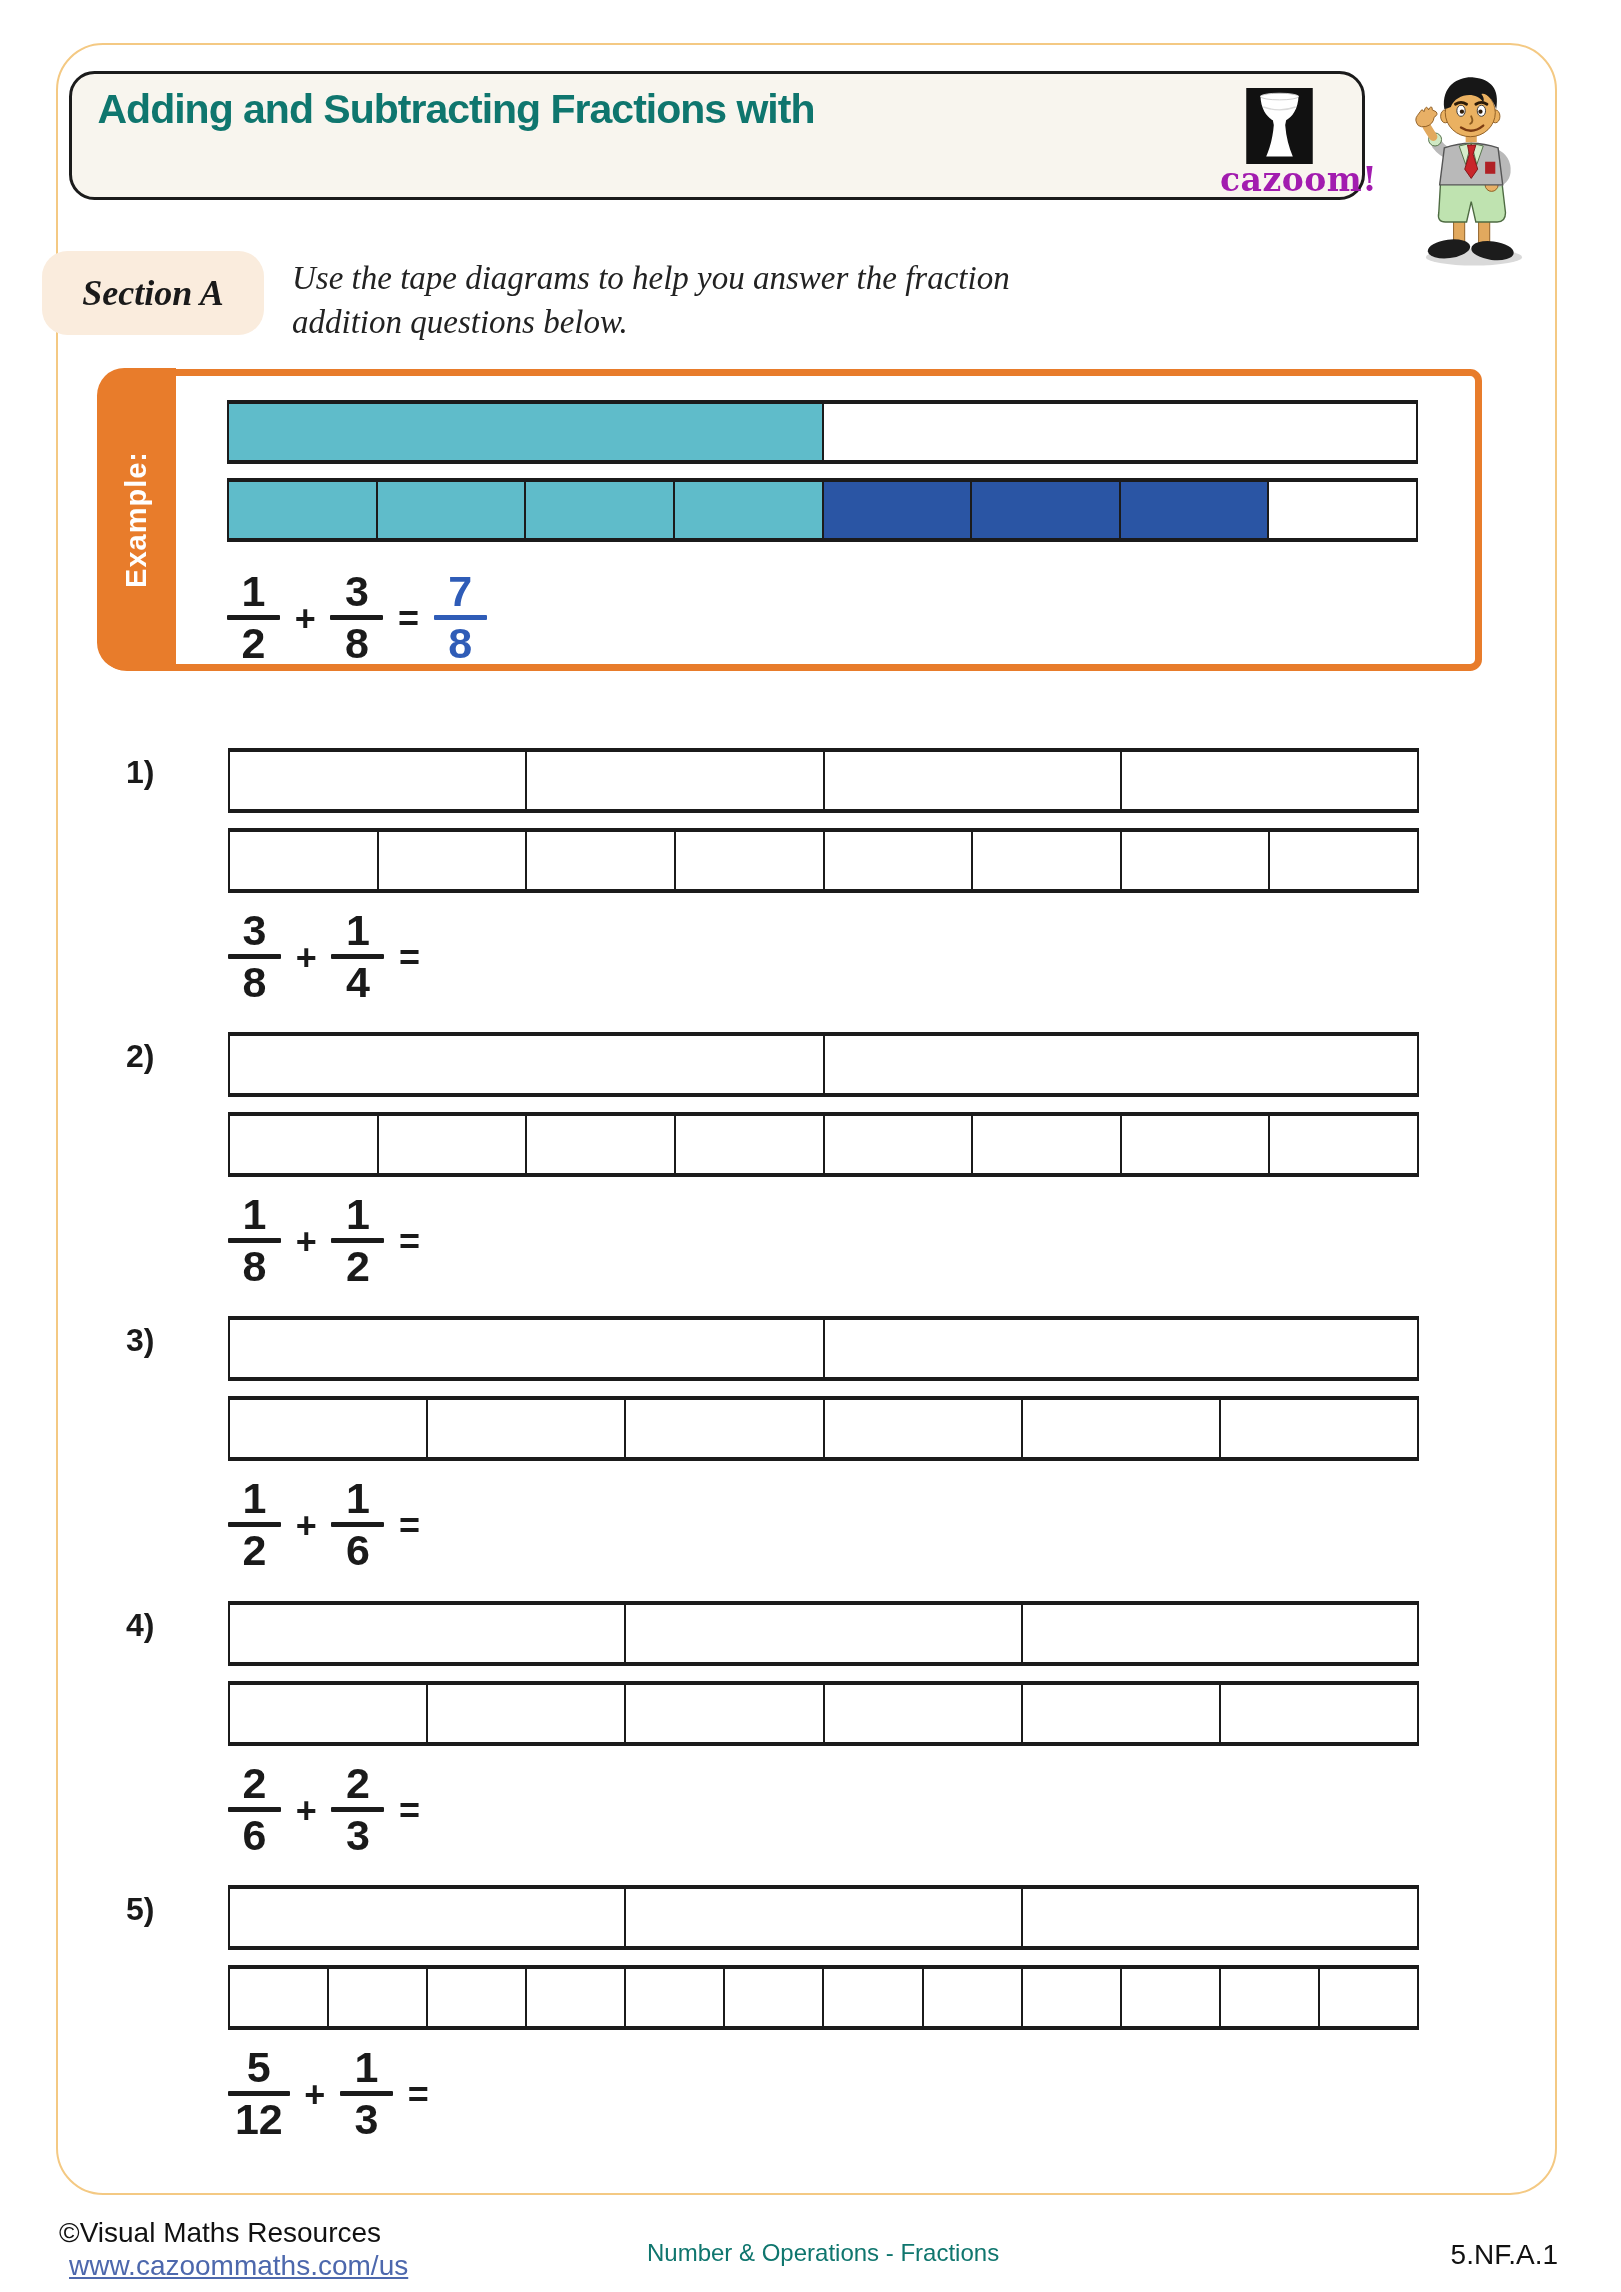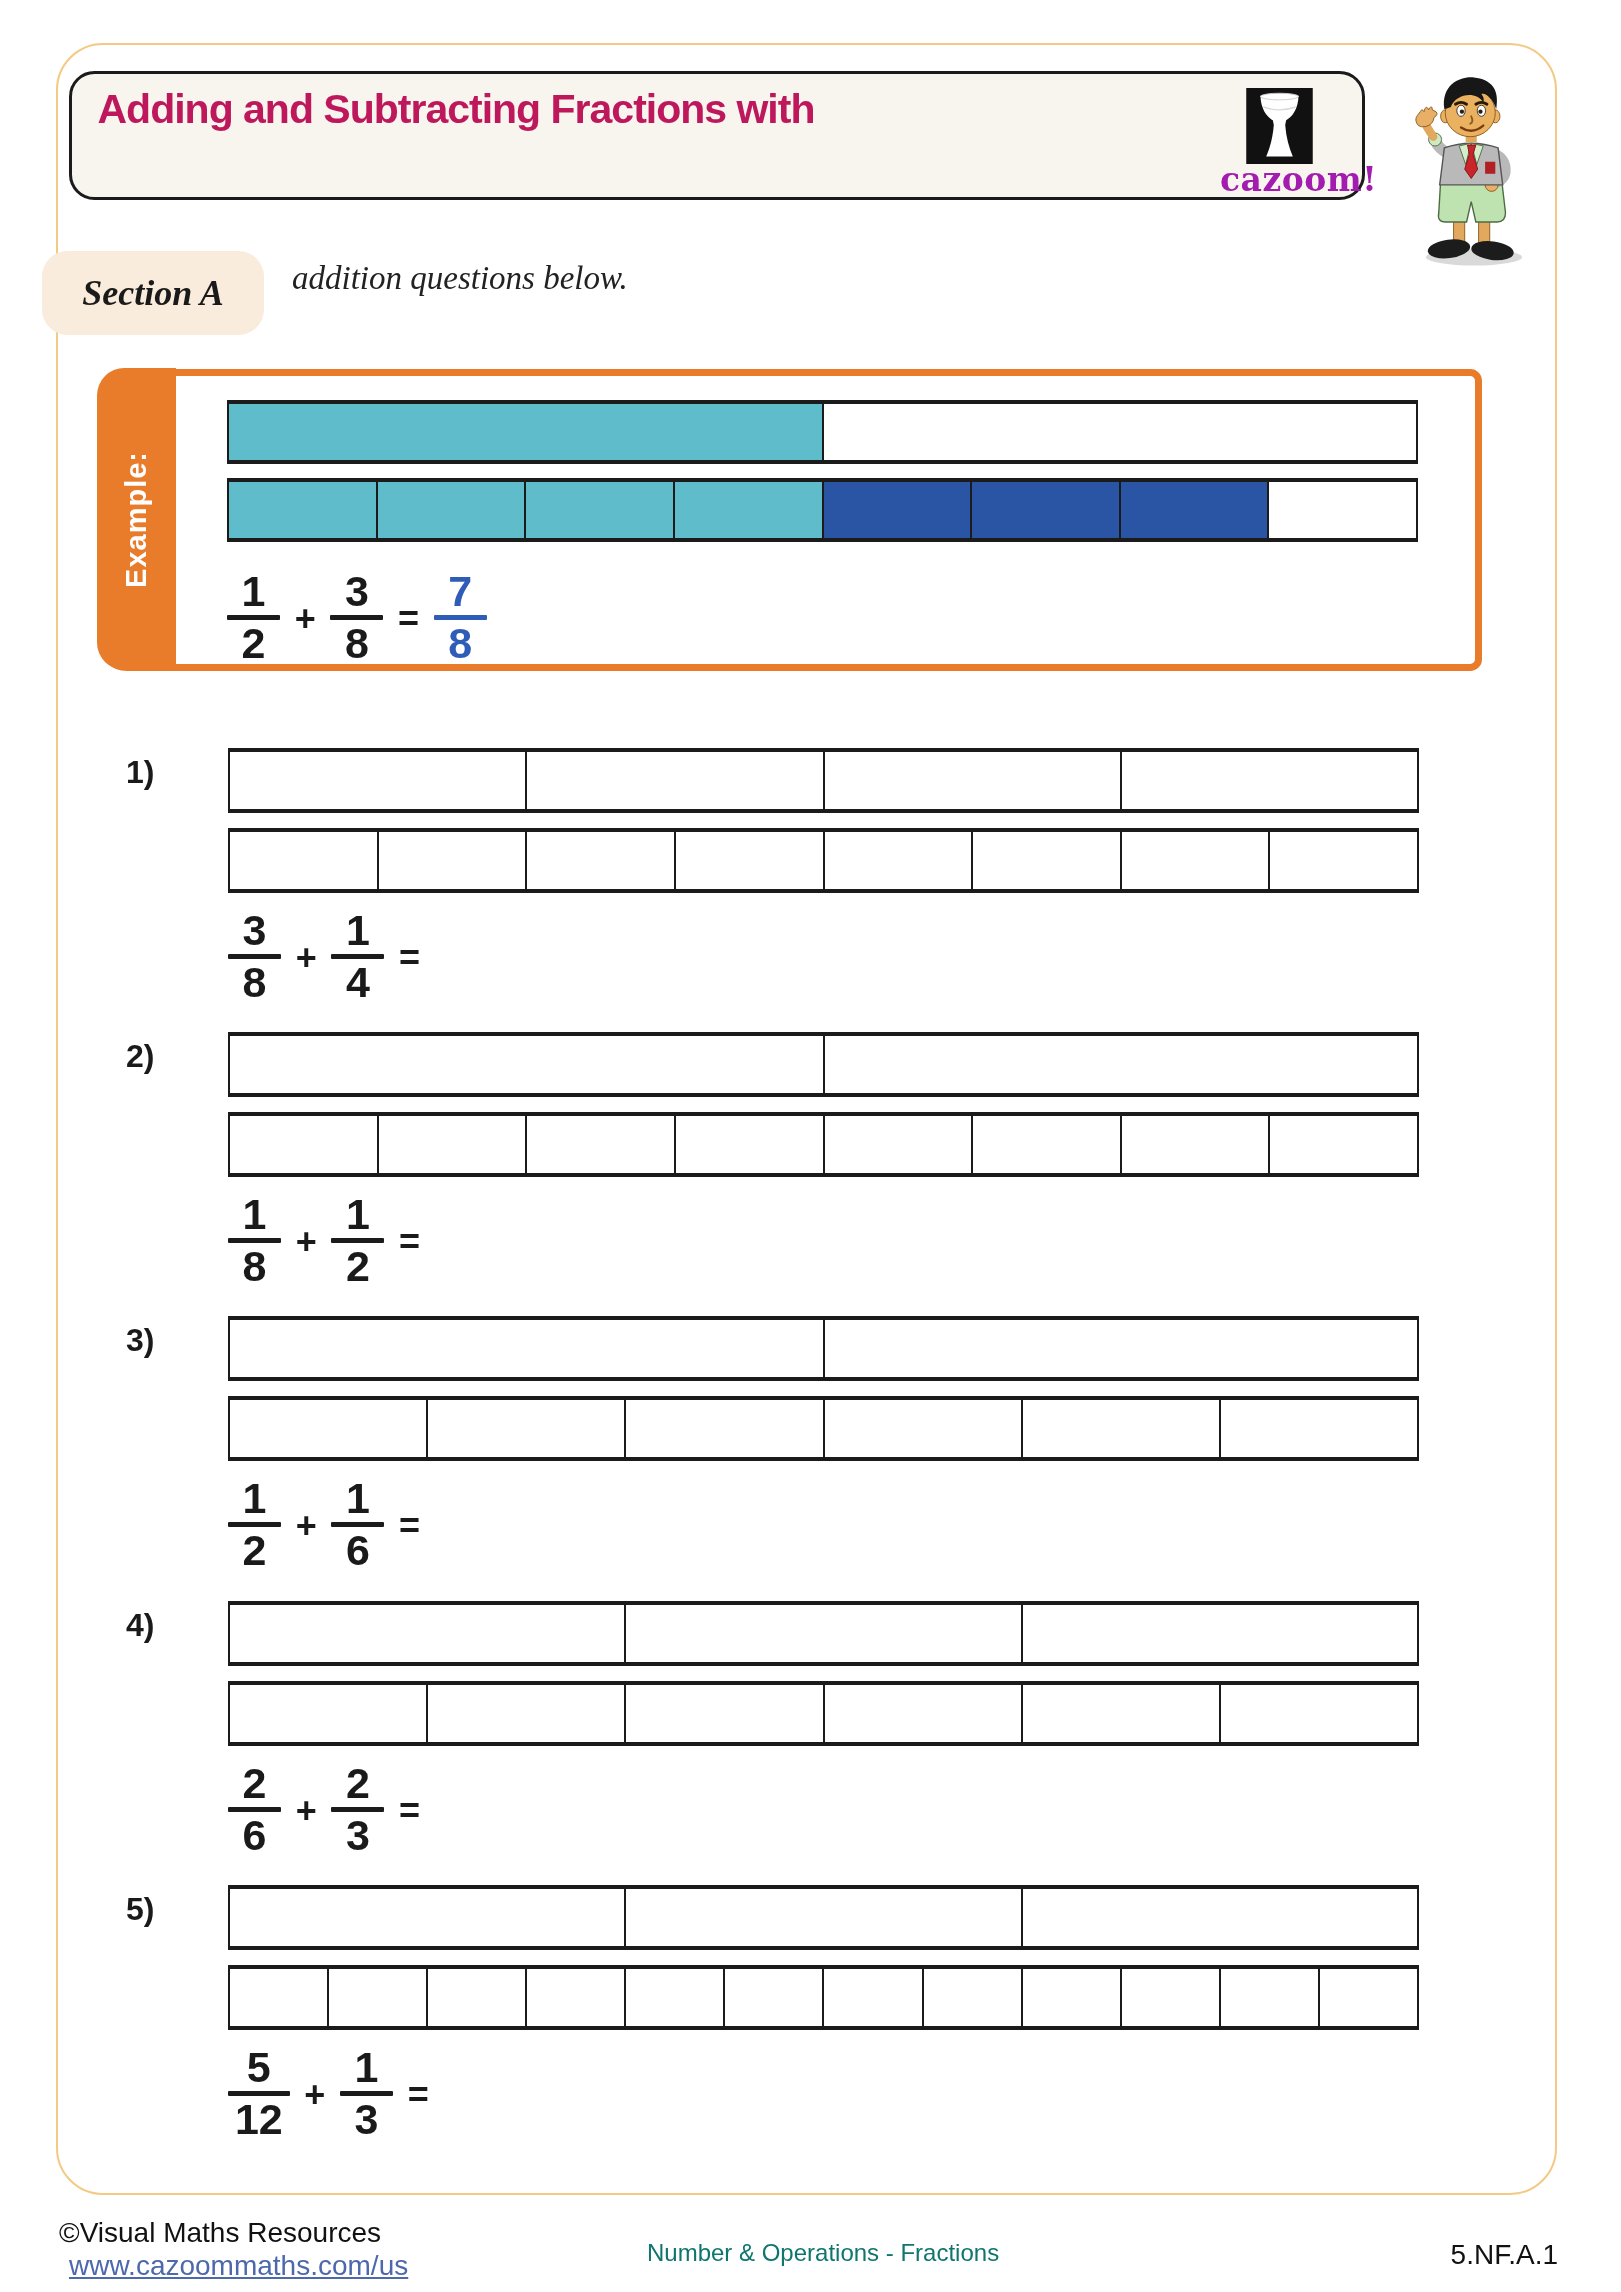--- a/index.html
+++ b/index.html
@@ -25,21 +25,21 @@
     position:absolute; left:69px; top:71px;
     width:1296px; height:129px;
     background:#F8F5EE;
     border:3.9px solid #1b1b1b;
     border-radius:25.5px;
   }
   .title-text {
     position:absolute; left:25.5px; top:9.8px;
     font-size:41px; font-weight:bold;
     letter-spacing:-1px; line-height:1.26;
-    color:#be185d;
+    color:#0f766e;
   }
   .logo {
     position:absolute; left:1148px; top:13.7px;
     width:118px; text-align:center;
   }
   .logo-square { width:67px; height:76px; margin:0 auto; display:block; }
   .logo-word {
     font-family:"DejaVu Serif", serif;
     font-weight:bold; font-size:33px; letter-spacing:0.5px;
     color:#a21caf; margin-top:-3.9px;
@@ -179,20 +179,21 @@
   <circle cx="69" cy="41" r="2.3" fill="#2f1b07"></circle>
   <circle cx="89" cy="41" r="2.3" fill="#2f1b07"></circle>
   <path d="M79 46 Q82 52 78 54" stroke="#8a5a20" stroke-width="2" fill="none" stroke-linecap="round"></path>
   <path d="M68 58 Q80 66 92 56" stroke="#7a3b12" stroke-width="2.5" fill="none" stroke-linecap="round"></path>
 </svg>
 
 <div class="section-pill">
   <span class="section-label">Section A</span>
 </div>
 <div class="instruction">
+  <div>Use the tape diagrams to help you answer the fraction</div>
   <div>addition questions below.</div>
 </div>
 
 <section class="example-box">
   <div class="example-tab">
     <span>Example:</span>
   </div>
   <div class="bar top-bar">
       <div class="cell" style="background: rgb(95, 188, 202);"></div>
       <div class="cell" style="background: rgb(255, 255, 255);"></div>

